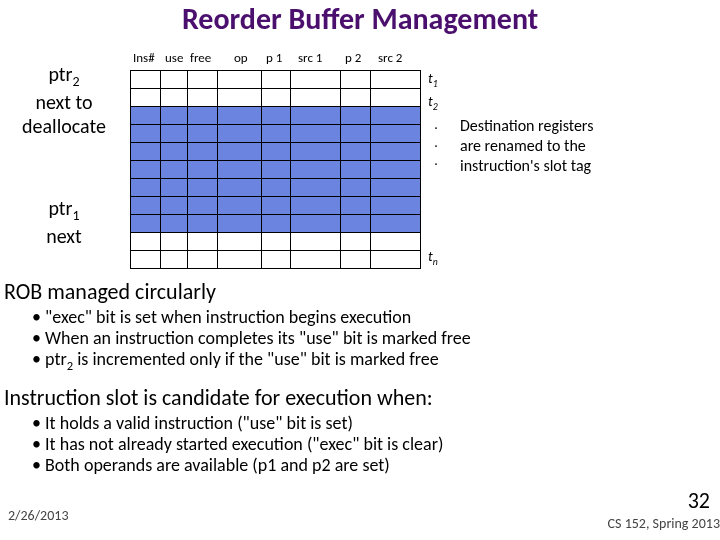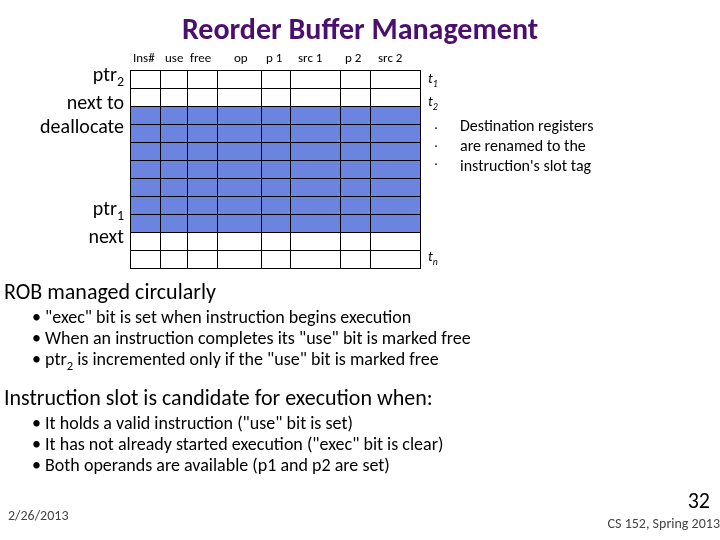--- a/index.html
+++ b/index.html
@@ -1,27 +1,27 @@
 <!DOCTYPE html>
 <html><head>
 <meta charset="utf-8">
 <style>
   * { box-sizing: border-box; margin: 0; padding: 0; }
   html, body { width: 720px; height: 540px; font-family: Calibri, Arial, sans-serif; background: #fff; color: #000; }
   .slide { position: relative; width: 720px; height: 540px; }
-  .title { color: #4b0f6e; font-weight: 700; font-size: 30px; text-align: center; padding-top: 10px; }
+  .title { color: #4b0f6e; font-weight: 700; font-size: 30px; text-align: center; }
   .tablewrap { position: absolute; left: 130px; top: 50px; }
   .colheads { position: relative; height: 20px; font-size: 13px; }
   .colheads span { position: absolute; top: 0; }
   .rob { border-collapse: collapse; }
   .rob td { border: 1px solid #000; height: 18px; padding:0;}
   .rob tr.blue td { background: #6a84e0; }
   .rob tr.white td { background: #fff; }
   .c1{width:30px}.c2{width:27px}.c3{width:30px}.c4{width:44px}.c5{width:29px}.c6{width:50px}.c7{width:30px}.c8{width:50px}
-  .leftlabels { position: absolute; left: 4px; top: 62px; width: 120px; text-align: right; font-size: 20px; }
+  .leftlabels { position: absolute; left: 4px; top: 62px; width: 120px; text-align: center; font-size: 20px; }
   .leftlabels .l2 { margin-top: 58px; }
   sub { font-size: 0.7em; }
   .tlabels { position: absolute; left: 428px; top: 70px; font-size: 14px; font-style: italic; line-height: 18px; text-align: right;}
   .tlabels .dot { font-style: normal; }
   .tn { position: absolute; left: 428px; top: 248px; font-size: 14px; font-style: italic;}
   .note-dest { position: absolute; left: 460px; top: 116px; font-size: 16px; line-height: 20px; }
   .body { position: absolute; left: 4px; top: 278px; right: 8px; }
   .sect { font-size: 22px; margin-bottom: 2px; }
   .bullets { font-size: 18px; padding-left: 28px; line-height: 21px; margin-bottom: 8px;}
   .footer { position: absolute; left: 0; right: 0; bottom: 8px; font-size: 14px; color: #444; }

